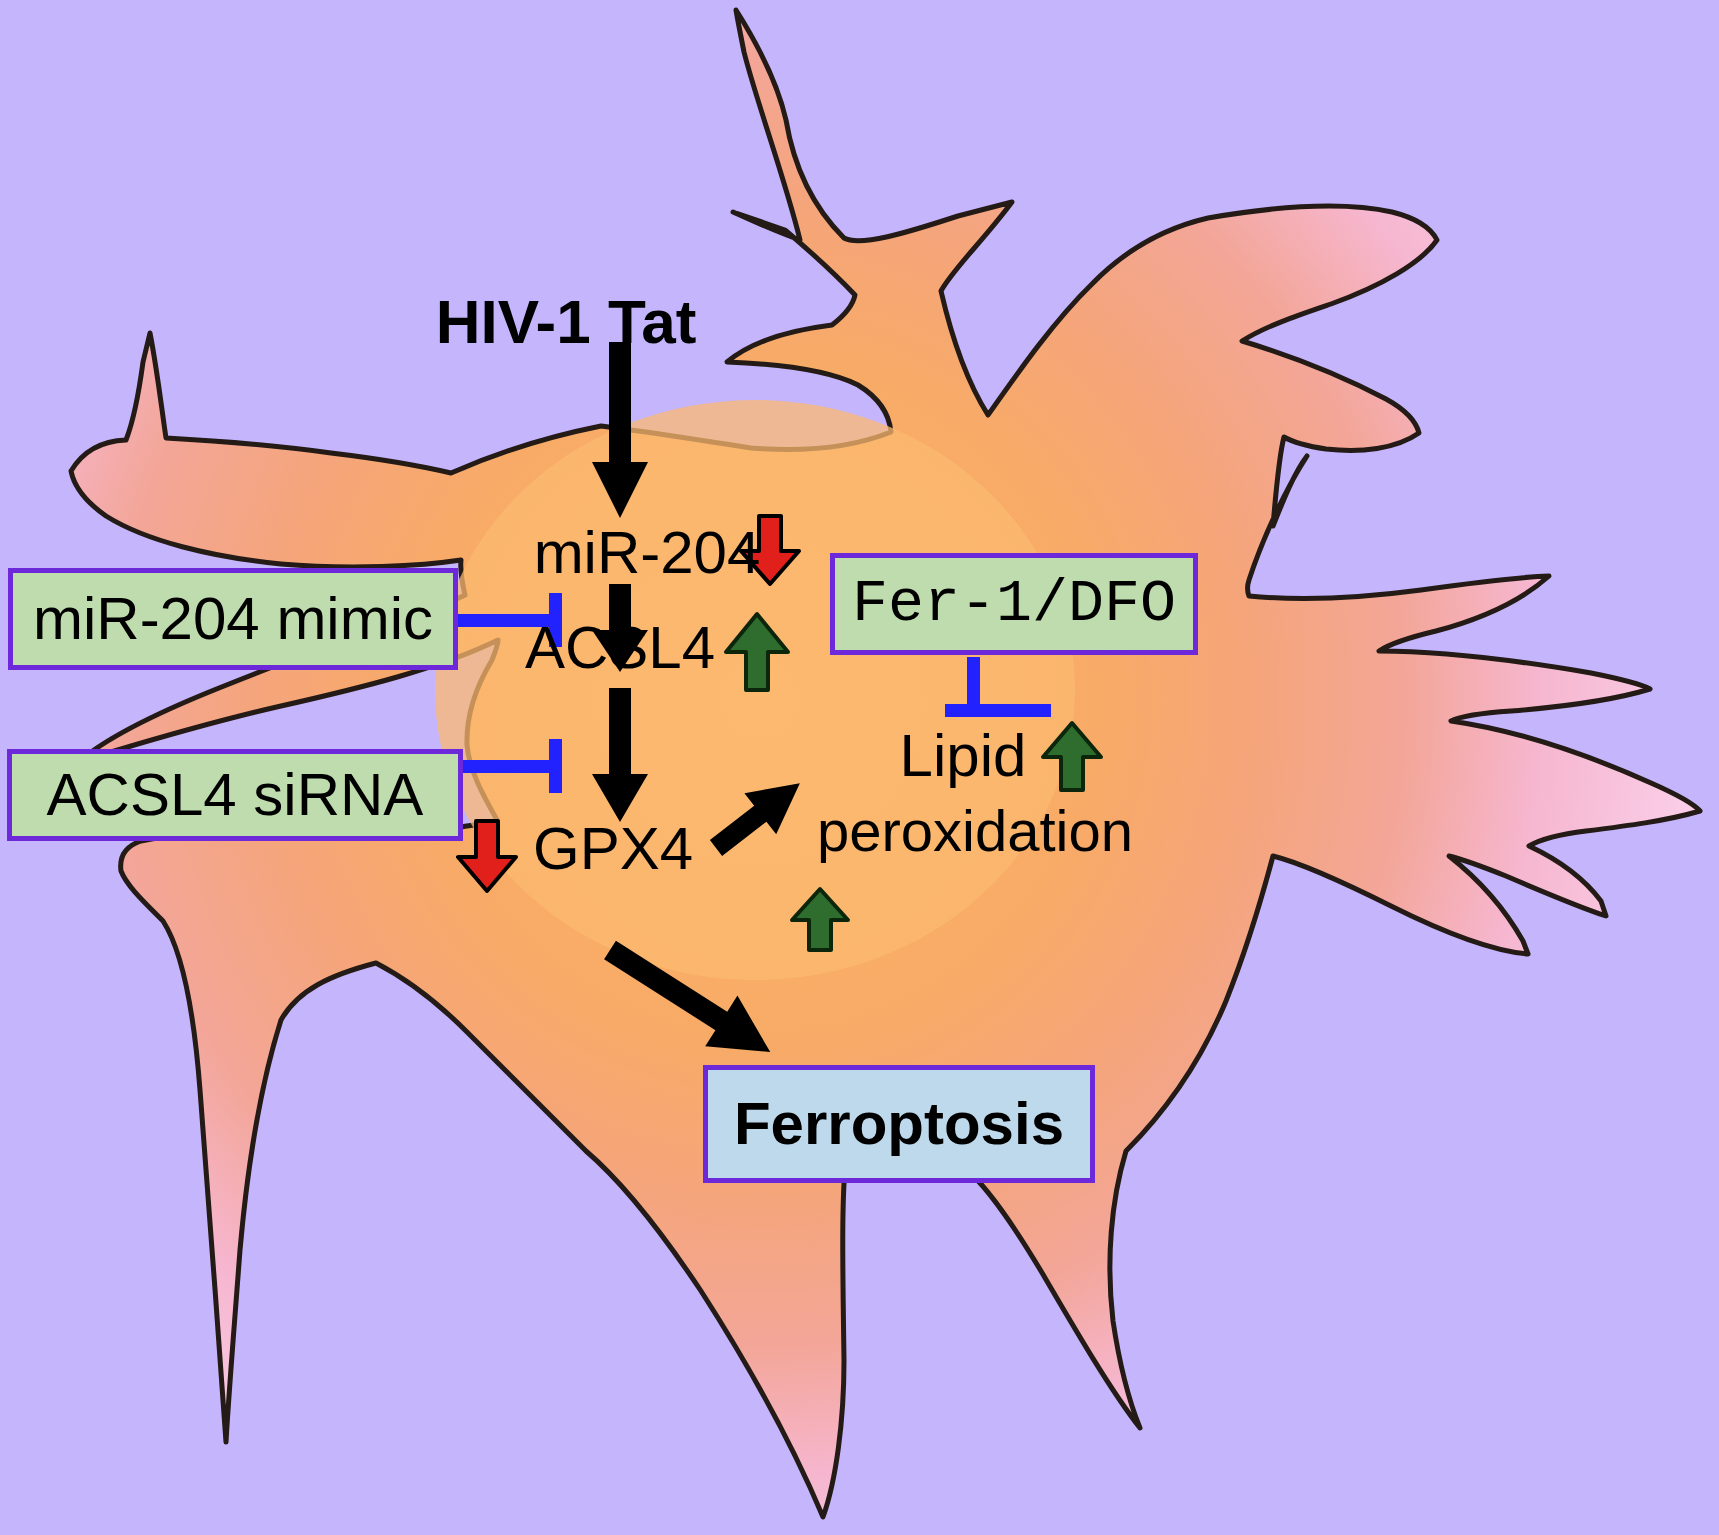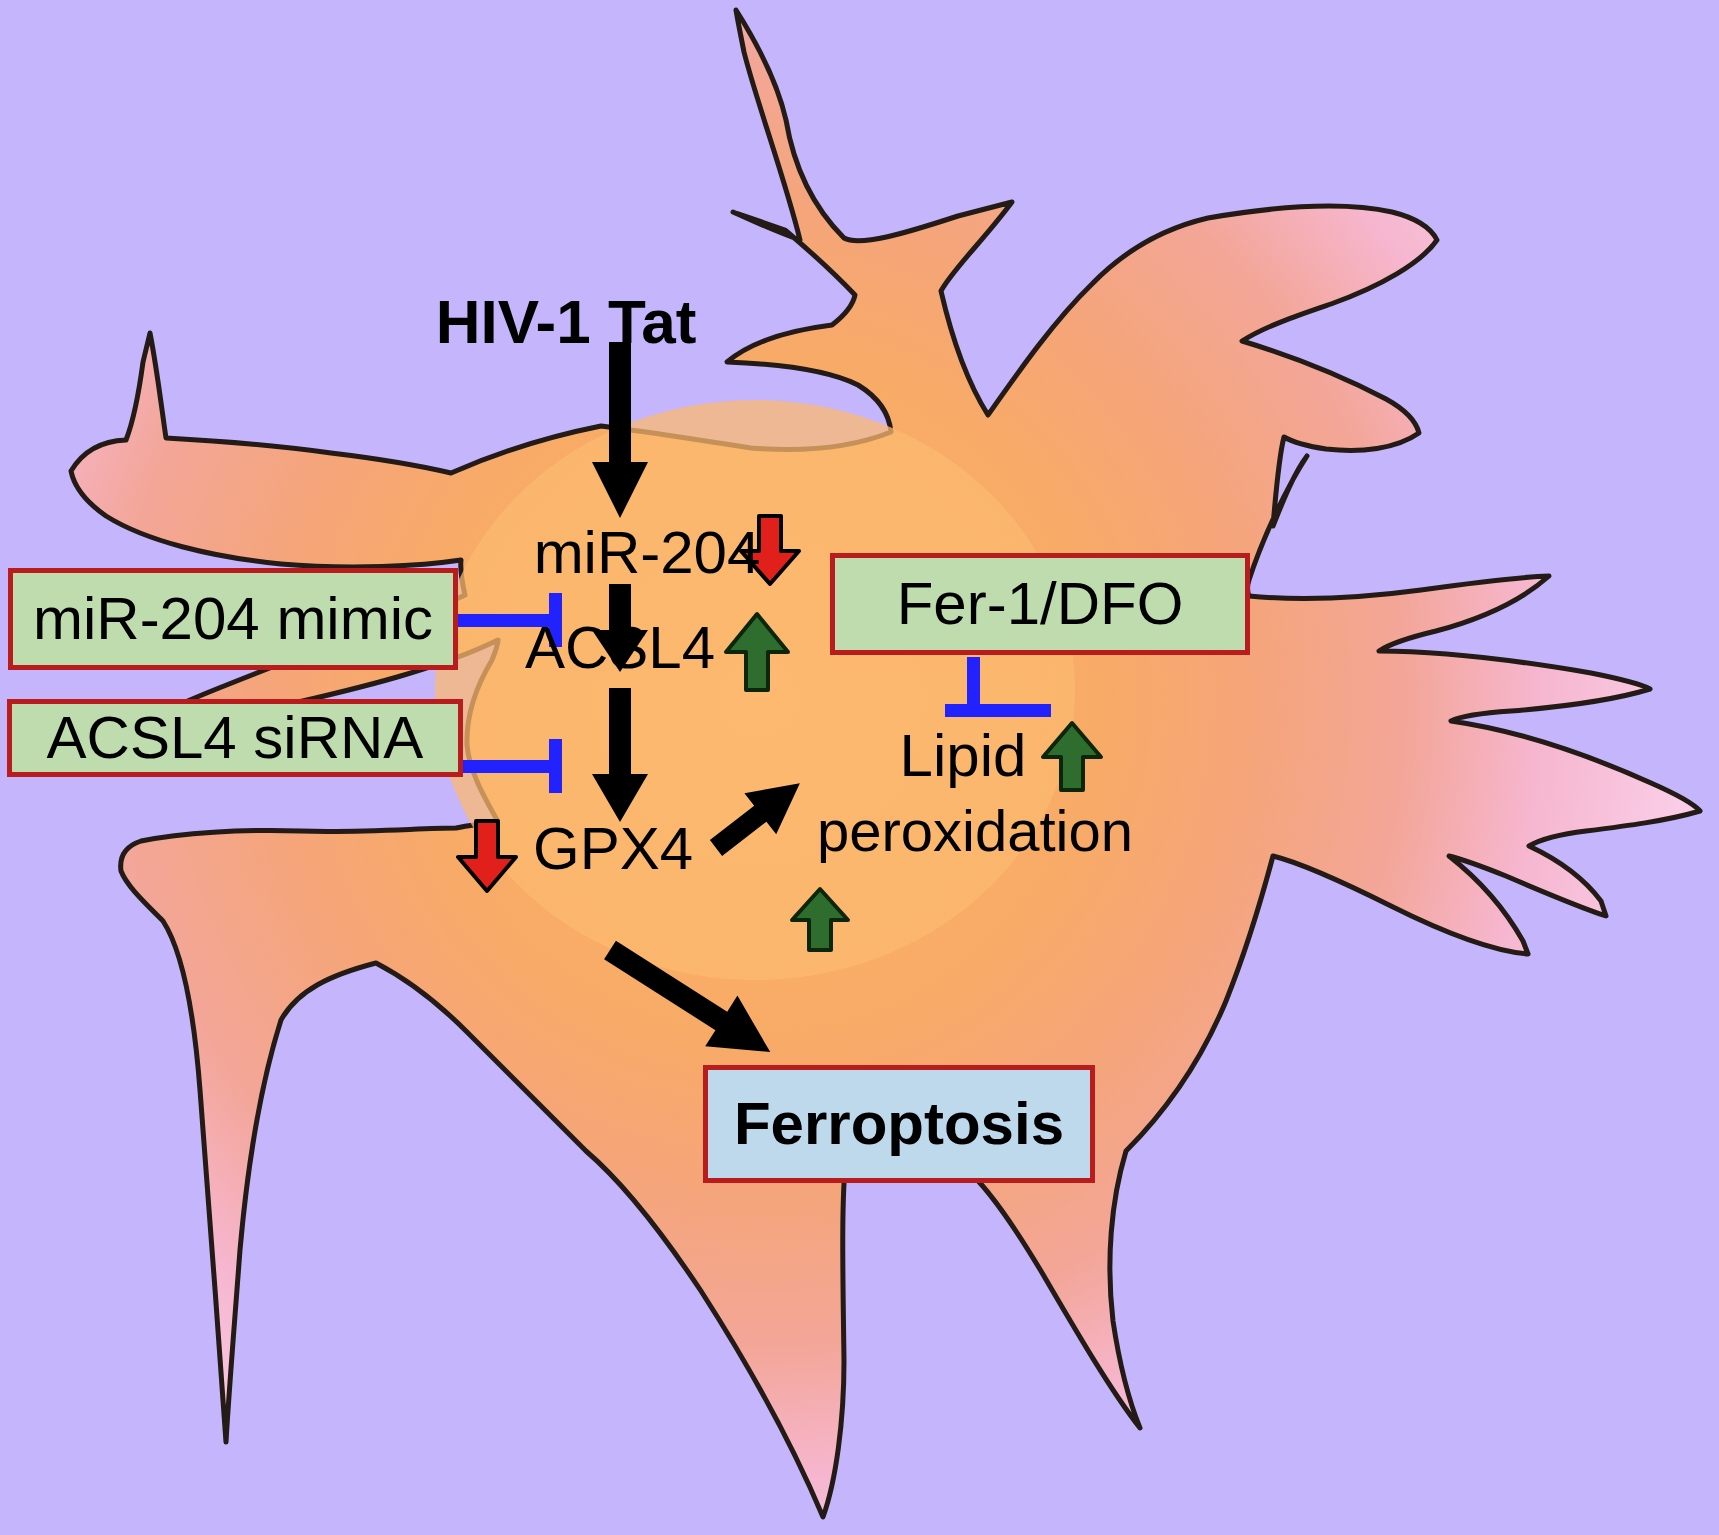--- a/index.html
+++ b/index.html
@@ -15,29 +15,29 @@
     position:absolute;
     transform:translate(-50%,-50%);
     font-size:60px;color:#000;
     white-space:nowrap;line-height:1;
   }
   .lbl.bold{font-weight:bold;}
   .lbl.hiv{font-size:62px;}
   .lbl.perox{font-size:58px;margin-left:20px;}
   .box{
     position:absolute;box-sizing:border-box;
-    border:5px solid #b91c1c;
+    border:5px solid #6d28d9;
     display:flex;align-items:center;justify-content:center;
     font-size:60px;color:#000;line-height:1;white-space:nowrap;
   }
   .box.green{background:#bfdcae;}
   .box.blue{background:#bed9ec;font-weight:bold;}
   .box.mimic{left:8px;top:568px;width:450px;height:102px;}
-  .box.sirna{left:7px;top:699px;width:456px;height:78px;}
-  .box.fer1{left:830px;top:553px;width:420px;height:102px;}
+  .box.sirna{left:7px;top:749px;width:456px;height:92px;}
+  .box.fer1{left:830px;top:553px;width:368px;height:102px;font-family:Liberation Mono, monospace;}
   .box.ferroptosis{left:703px;top:1065px;width:392px;height:118px;}
   .lbl.hiv{left:566px;top:322px;}
   .lbl.mir204{left:620px;top:553px;margin-left:27px;}
   .lbl.acsl4{left:620px;top:648px;}
   .lbl.gpx4{left:613px;top:849px;}
   .lbl.lpi{left:620px;top:922px;}
   .lbl.lipid{left:963px;top:756px;}
   .lbl.perox{left:955px;top:831px;}
 </style>
 </head>

